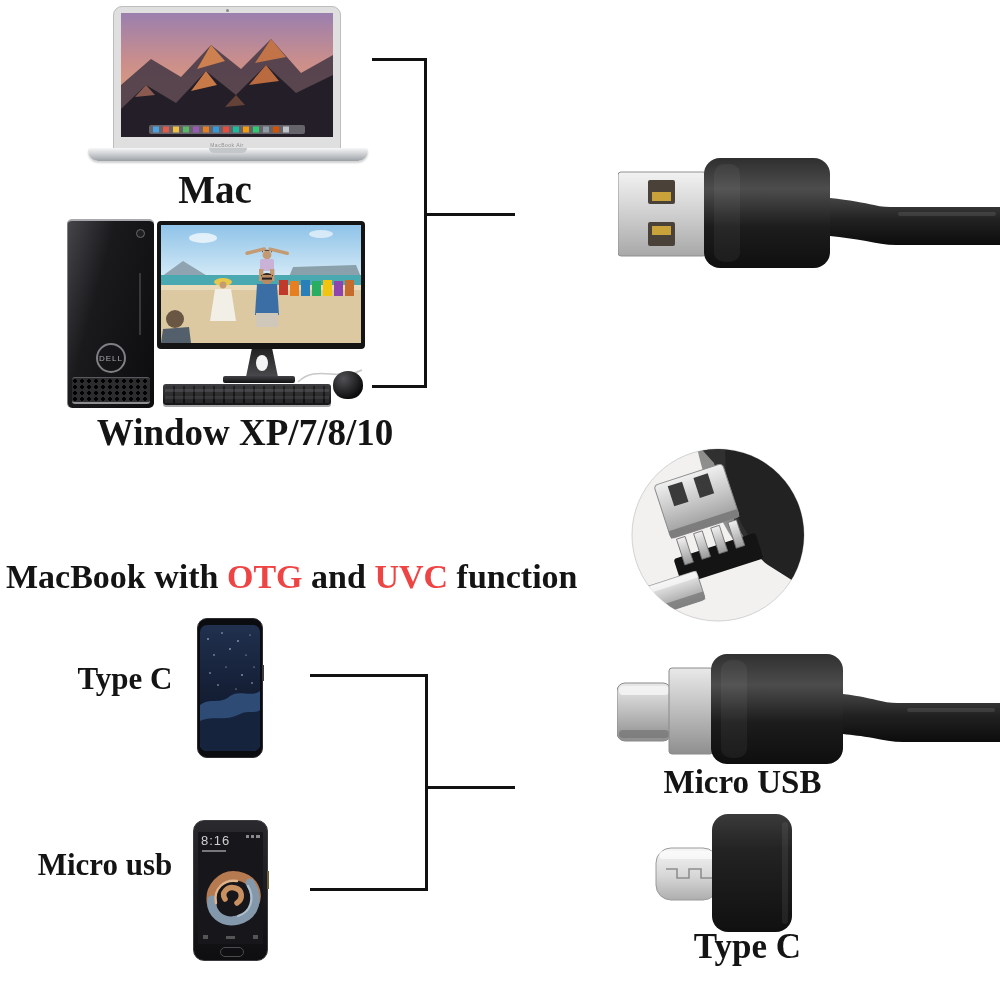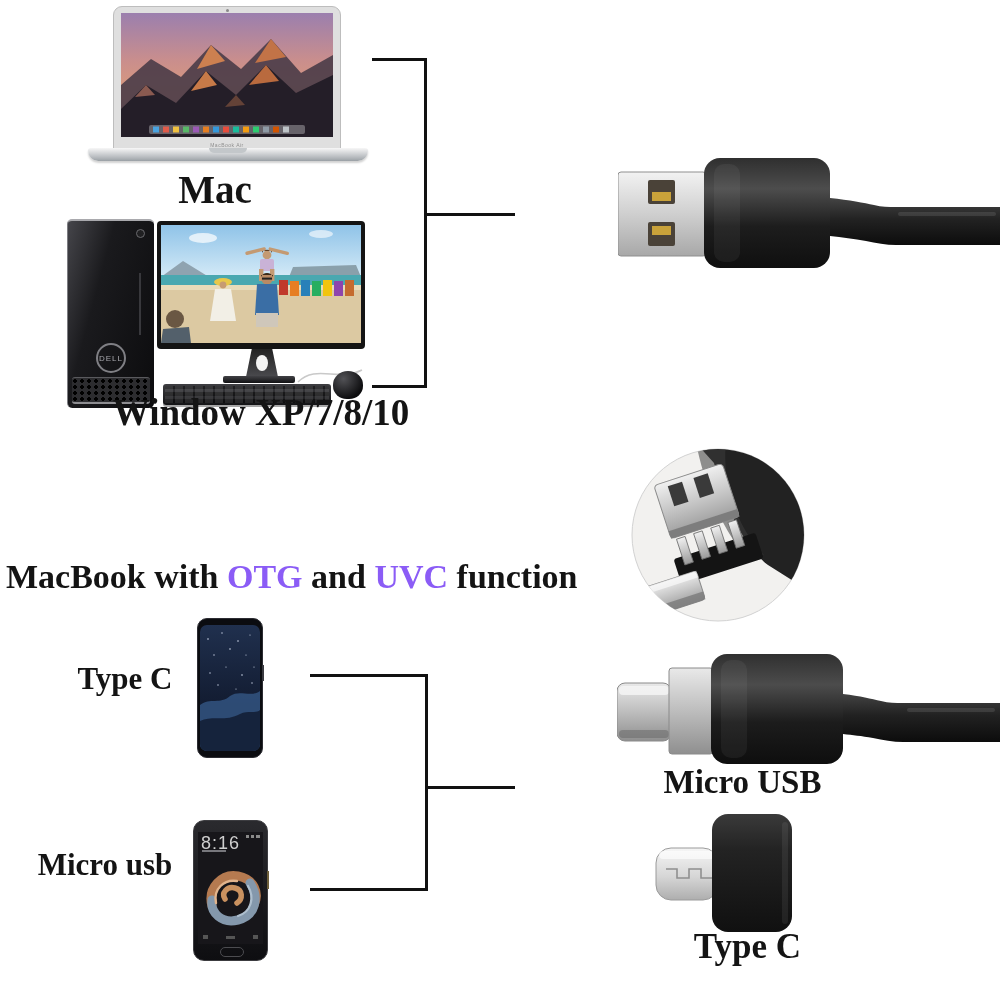--- a/index.html
+++ b/index.html
@@ -1,20 +1,20 @@
 <!DOCTYPE html>
 <html><head>
 <meta charset="utf-8">
 <style>
   html,body{margin:0;padding:0;background:#ffffff;}
   #canvas{position:relative;width:1000px;height:987px;background:#ffffff;overflow:hidden;
           font-family:"Liberation Serif",serif;padding-left:33px;}
   .label{position:absolute;font-family:"Liberation Serif",serif;font-weight:700;color:#141414;
          text-align:center;line-height:1.05;white-space:nowrap;}
-  .red{color:#8b5cf6;}
+  .red{color:#ef4444;}
   
   .mac-screen{position:absolute;left:113px;top:6px;width:228px;height:144px;
               background:#dfdfdf;border:1px solid #bdbdbd;border-radius:9px 9px 2px 2px;box-sizing:border-box;}
   .mac-cam{position:absolute;left:50%;top:2px;width:3px;height:3px;margin-left:-1px;border-radius:50%;background:#8a8a8a;}
   .mac-display{position:absolute;left:7px;top:6px;width:212px;height:124px;overflow:hidden;background:#333;}
   .mac-brand{position:absolute;left:0;bottom:1px;width:100%;text-align:center;font-size:5px;color:#8f8f8f;
              font-family:"Liberation Sans",sans-serif;letter-spacing:.5px;}
   .mac-base{position:absolute;left:88px;top:148px;width:280px;height:13px;
             background:linear-gradient(#f7f7f7,#b8bcc0 70%,#9aa0a5);border-radius:3px 3px 11px 11px;
             box-shadow:0 2px 2px rgba(0,0,0,.18);}
@@ -63,21 +63,21 @@
   
   .phone-typec{position:absolute;left:197px;top:618px;width:66px;height:140px;border-radius:10px;
                background:#0b0c10;border:1px solid #2c2c32;box-sizing:border-box;}
   .phone-typec .btn{position:absolute;right:-2px;top:46px;width:2px;height:16px;background:#3a3a40;}
   .phone-micro{position:absolute;left:193px;top:820px;width:75px;height:141px;border-radius:11px;
                background:linear-gradient(#2a2a2e,#0e0e11);border:1px solid #3c3c40;box-sizing:border-box;}
   .phone-micro .btn{position:absolute;right:-2px;top:50px;width:2px;height:18px;background:#6e5f3a;}
   .home-btn{position:absolute;left:50%;bottom:3px;width:22px;height:8px;margin-left:-11px;
             border:1px solid #4c4c50;border-radius:5px;}
   .clock{position:absolute;left:201px;top:833px;font-family:"Liberation Sans",sans-serif;
-         font-size:18px;color:#cfcfcf;letter-spacing:1px;}
+         font-size:13px;color:#cfcfcf;letter-spacing:1px;}
   .clock-sub{position:absolute;left:202px;top:850px;width:24px;height:2px;background:#77777c;}
 </style>
 </head>
 <body>
 
 <div id="canvas">
 
   <div>
     <div class="mac-screen">
       <div class="mac-cam"></div>
@@ -187,21 +187,21 @@
     </div>
     <div class="stand-neck"></div>
     <div class="stand-hole" style="position:absolute;left:256px;top:355px;width:12px;height:16px;border-radius:50%;background:#f4f4f4;"></div>
     <div class="stand-base"></div>
     <div class="keyboard"></div>
     <svg class="mouse-cable" width="70" height="22" viewBox="0 0 70 22">
       <path d="M2,20 C20,2 42,20 66,8" stroke="#c9c9c9" stroke-width="1.6" fill="none"></path>
     </svg>
     <div class="mouse"></div>
   </div>
-  <div class="label" style="left:95px;top:394px;width:300px;font-size:37px;margin-left:16px;">Window XP/7/8/10</div>
+  <div class="label" style="left:95px;top:414px;width:300px;font-size:37px;">Window XP/7/8/10</div>
 
   <div class="bracket-top"></div>
   <div class="midline-top"></div>
   <div class="bracket-bottom"></div>
   <div class="midline-bottom"></div>
 
   <svg class="photo" style="left:618px;top:152px;" width="382" height="120" viewBox="0 0 382 120">
     <defs>
       <linearGradient id="met1" x1="0" y1="0" x2="0" y2="1">
         <stop offset="0" stop-color="#f2f2f2"></stop>

